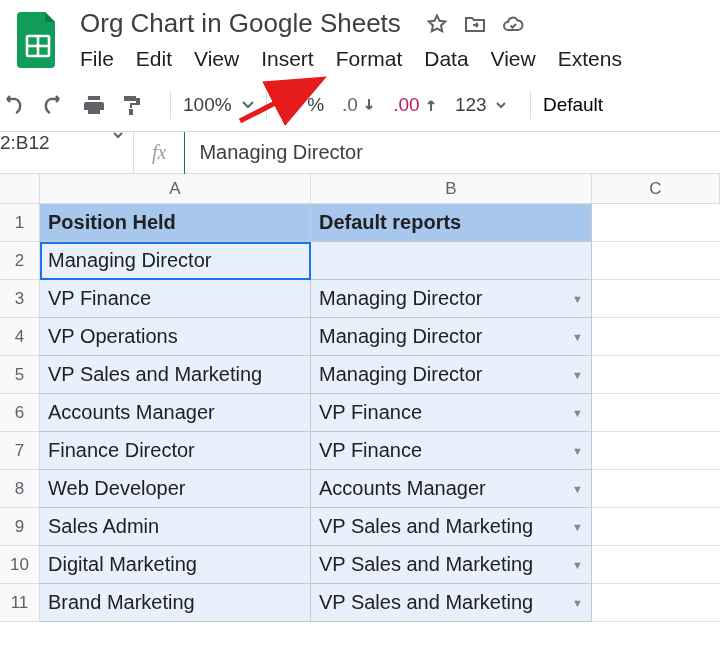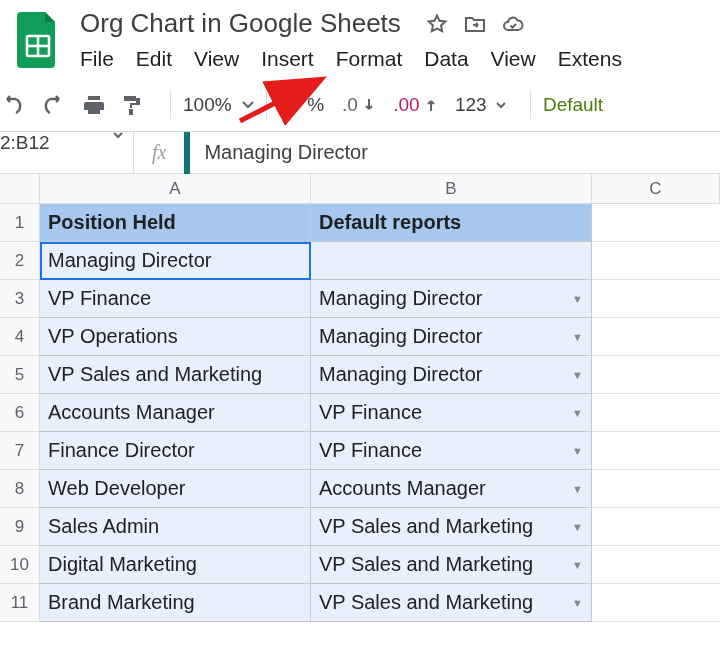--- a/index.html
+++ b/index.html
@@ -27,21 +27,21 @@
   .fmt-txt { font-size:19px; color:#3c4043; }
   .hr { height:1px; background:#dadce0; width:100%; }
 
   
   .arrow-wrap { position:absolute; left:230px; top:75px; pointer-events:none; }
   .arrow-wrap svg { overflow:visible; }
 
   
   .fx-row { display:flex; align-items:center; height:42px; border-bottom:1px solid #dadce0; }
   .namebox { width:134px; height:42px; display:flex; justify-content:space-between; padding:0 10px 0 0; font-size:19px; color:#3c4043; border-right:1px solid #dadce0; }
-  .fx { font-family: "Times New Roman", serif; font-style:italic; font-size:20px; color:#9aa0a6; padding:0 18px; border-right:6px solid #0f766e; height:42px; display:flex; align-items:center; }
+  .fx { font-family: "Times New Roman", serif; font-style:italic; font-size:20px; color:#9aa0a6; padding:0 18px; border-right:1px solid #0f766e; height:42px; display:flex; align-items:center; }
   .fx-val { font-size:20px; padding-left:14px; color:#3c4043; }
 
   
   .grid { position:relative; }
   .col-hdrs { display:flex; height:30px; }
   .corner { width:40px; border-right:1px solid #dadce0; border-bottom:1px solid #dadce0; background:#f8f9fa; }
   .ch { display:flex; align-items:center; justify-content:center; font-size:17px; color:#5f6368; background:#f8f9fa; border-right:1px solid #dadce0; border-bottom:1px solid #dadce0; }
   .ch.a { width:271px; }
   .ch.b { width:281px; }
   .ch.c { width:128px; }
@@ -173,21 +173,21 @@
     </span>
     <span class="fmt-txt">
       <span>123</span>
       <svg style="display:inline-block; vertical-align:middle; margin-left:4px;" width="10" height="7" viewBox="0 0 10 7">
           <path d="M1 1 l4 4 4-4" fill="none" stroke="#5f6368" stroke-width="2"></path>
         </svg>
     </span>
   </div>
   <div class="sep"></div>
   <div class="tb-group">
-    <span class="fmt-txt" style="color:#4d7c0f;">Default</span>
+    <span class="fmt-txt" style="color:#000000;">Default</span>
   </div>
 </div>
 <div class="hr"></div>
 
 <div class="fx-row">
   <div class="namebox">
     <span>2:B12</span>
     <svg width="10" height="7" viewBox="0 0 10 7">
         <path d="M1 1 l4 4 4-4" fill="none" stroke="#5f6368" stroke-width="2"></path>
       </svg>

